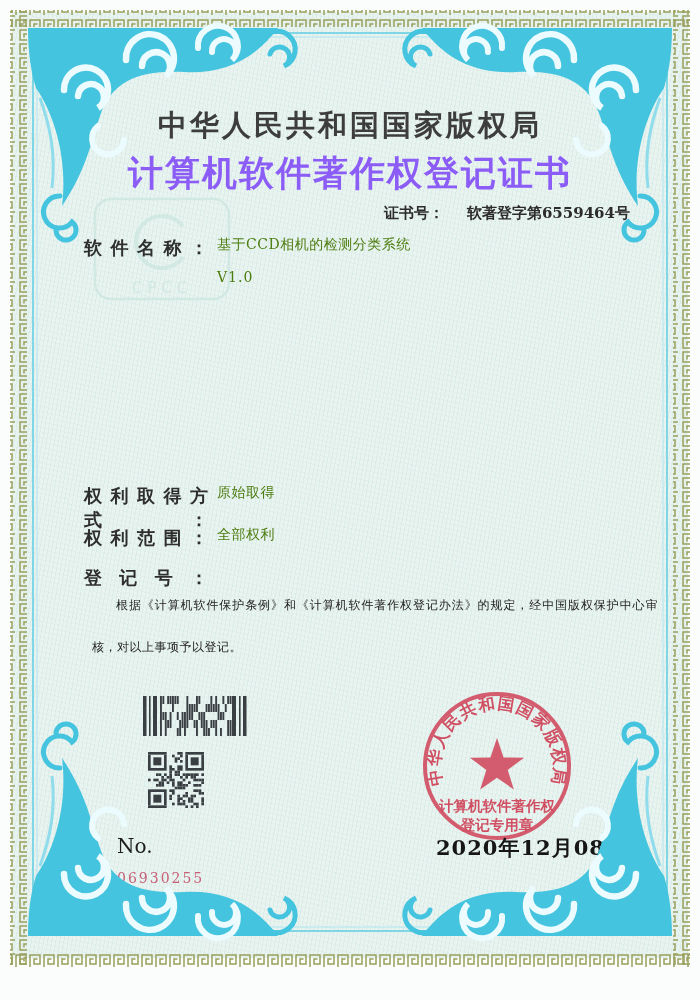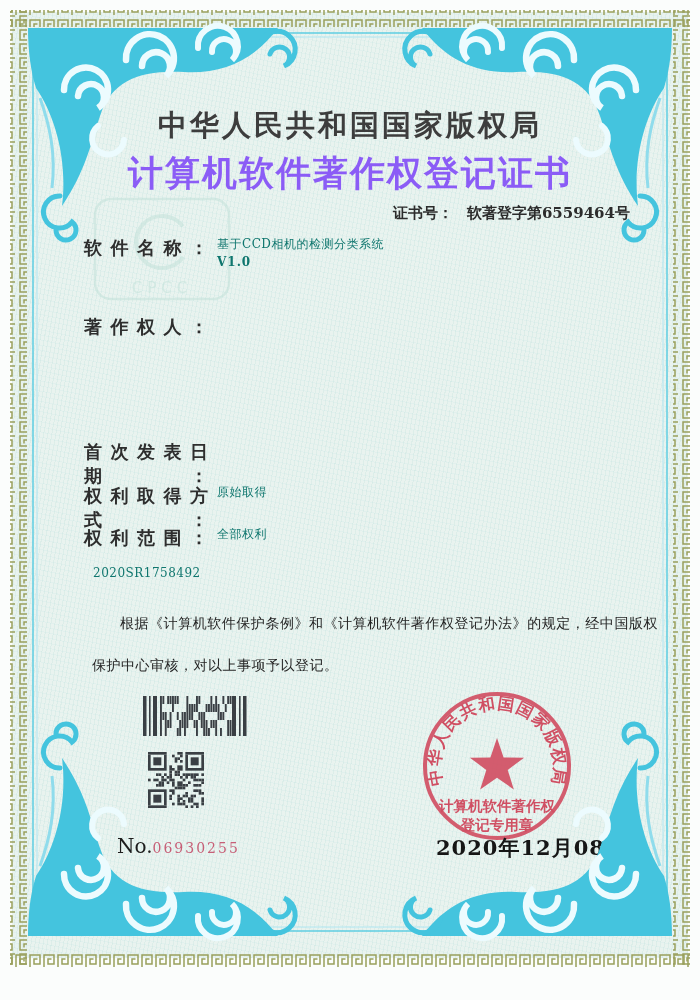--- a/index.html
+++ b/index.html
@@ -12,34 +12,34 @@
       repeating-linear-gradient(12deg, rgba(120,200,210,.07) 0 1px, transparent 1px 5px);
   }
   .frame{position:absolute;left:0;top:0;z-index:3;pointer-events:none;}
   .content{position:absolute;inset:0;z-index:2;}
 
   .issuer{position:absolute;left:0;width:700px;top:106px;text-align:center;
     font-size:29px;font-weight:700;color:#3d3d3d;letter-spacing:3px;}
   .cert-title{position:absolute;left:0;width:700px;top:150px;text-align:center;
     font-size:35px;font-weight:800;color:#8b5cf6;letter-spacing:2px;}
   .certno{position:absolute;right:70px;top:204px;font-size:15px;font-weight:700;color:#2c2c2c;}
-  .certno .lbl{margin-right:14px;}
+  .certno .lbl{margin-right:23px;}
 
   .row{position:absolute;left:84px;display:flex;align-items:flex-start;}
   .f-label{display:inline-block;width:124px;font-family:"DejaVu Sans","Liberation Sans",sans-serif;
     font-weight:700;font-size:18px;color:#2e2e2e;text-align:justify;text-align-last:justify;}
-  .f-value{margin-left:9px;font-size:12px;color:#0f766e;letter-spacing:.5px;white-space:nowrap;}
-  .f-value .l2{display:block;margin-top:2px;letter-spacing:1px;font-weight:bold;}
-
-  .notice{position:absolute;left:92px;top:602px;width:566px;font-size:14px;color:#242424;
+  .f-value{margin-left:9px;font-size:14px;color:#4d7c0f;letter-spacing:.5px;white-space:nowrap;}
+  .f-value .l2{display:block;margin-top:15px;letter-spacing:1px;}
+
+  .notice{position:absolute;left:92px;top:584px;width:566px;font-size:12px;color:#242424;
     line-height:42px;text-align:justify;text-indent:2em;letter-spacing:.5px;}
 
   .barcode{position:absolute;left:143px;top:696px;}
   .qrcode{position:absolute;left:148px;top:752px;}
-  .serial{position:absolute;left:117px;top:834px;font-size:20px;color:#1d1d1d;display:flex;gap:0;align-items:baseline;}
+  .serial{position:absolute;left:117px;top:834px;font-size:20px;color:#1d1d1d;display:flex;gap:12px;align-items:baseline;flex-direction:column;}
   .serial .num{color:#c75f77;letter-spacing:2px;font-size:14px;}
 
   .seal{position:absolute;left:407px;top:683px;}
   .seal-date{position:absolute;left:436px;top:834px;font-size:21px;font-weight:700;color:#161616;letter-spacing:1px;z-index:4;}
 
   .watermark{position:absolute;left:92px;top:196px;opacity:.55;z-index:1;}
 </style>
 </head>
 <body>
 
@@ -96,42 +96,40 @@
 
     <div class="row" style="top:236px">
       <span class="f-label">软件名称：</span>
       <span class="f-value">
         <span>基于CCD相机的检测分类系统</span>
         <span class="l2">V1.0</span>
       </span>
     </div>
 
     <div class="row" style="top:315px">
-      <span class="f-label">著作权人：</span>
     </div>
 
     <div class="row" style="top:396px">
     </div>
 
     <div class="row" style="top:440px">
-      <span class="f-label">首次发表日期：</span>
     </div>
 
     <div class="row" style="top:526px">
       <span class="f-label">权利范围：</span>
       <span class="f-value">全部权利</span>
     </div>
 
     <div class="row" style="top:484px">
       <span class="f-label">权利取得方式：</span>
       <span class="f-value">原始取得</span>
     </div>
 
     <div class="row" style="top:566px">
-      <span class="f-value">2020SR1758492</span>
+      <span class="f-label">登记号：</span>
     </div>
 
     <div class="notice">根据《计算机软件保护条例》和《计算机软件著作权登记办法》的规定，经中国版权保护中心审核，对以上事项予以登记。</div>
 
     <svg class="barcode" id="barcodeSvg" width="104" height="40" viewBox="0 0 104 40">
       <rect x="0" y="0" width="3.5" height="40" fill="#3a3f44"></rect>
       <rect x="6" y="0" width="1.6" height="40" fill="#3a3f44"></rect>
       <rect x="10" y="0" width="4" height="40" fill="#3a3f44"></rect>
       <rect x="89" y="0" width="4" height="40" fill="#3a3f44"></rect>
       <rect x="96" y="0" width="1.6" height="40" fill="#3a3f44"></rect>

